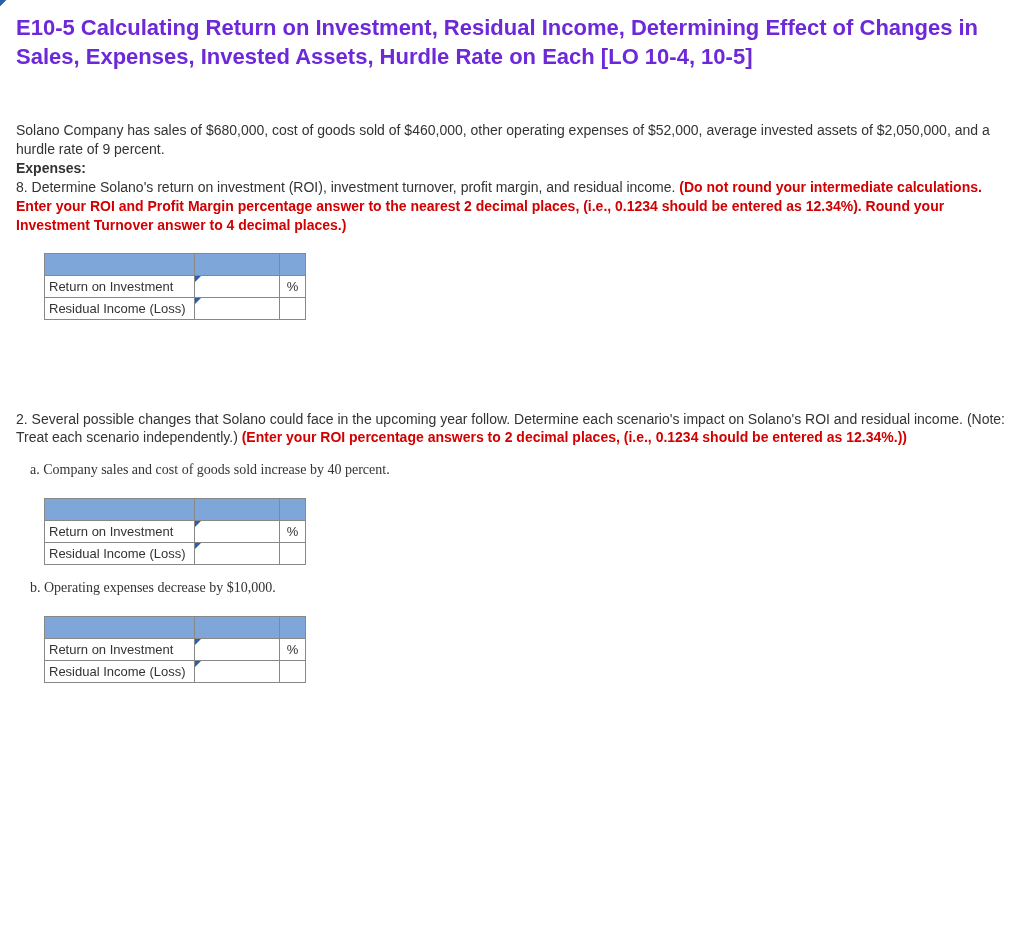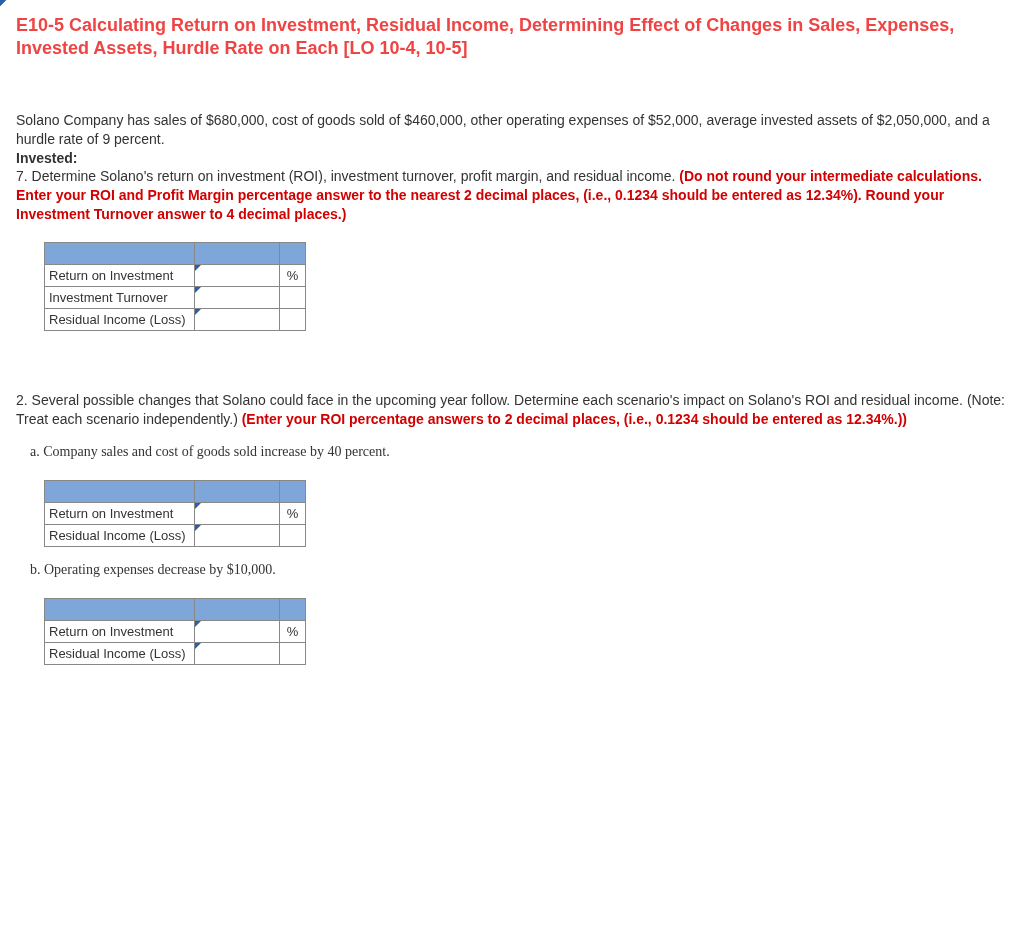--- a/index.html
+++ b/index.html
@@ -6,41 +6,41 @@
     font-family: Arial, Helvetica, sans-serif;
     font-size: 14px;
     color: #333;
     margin: 0;
     padding: 14px 16px;
     width: 1024px;
     box-sizing: border-box;
     background: #fff;
   }
   .title {
-    font-size: 18px;
+    font-size: 22px;
     font-weight: bold;
-    color: #ef4444;
+    color: #6d28d9;
     line-height: 1.3;
     margin-bottom: 50px;
   }
   .intro {
     line-height: 1.35;
   }
   .required-label {
     font-weight: bold;
   }
   .req-line {
     line-height: 1.35;
   }
   .red-bold {
     color: #d20000;
     font-weight: bold;
   }
   .q2 {
-    margin-top: 60px;
+    margin-top: 90px;
     line-height: 1.35;
   }
   .sub {
     margin-top: 14px;
     margin-bottom: 18px;
     line-height: 1.35;
     font-family: Liberation Serif, serif;
   }
   .sub-indent {
     padding-left: 14px;
@@ -76,40 +76,35 @@
   .b-sub-gap { }
 </style>
 </head>
 <body>
 
 <div class="title">E10-5 Calculating Return on Investment, Residual Income, Determining Effect of Changes in Sales, Expenses, Invested Assets, Hurdle Rate on Each [LO 10-4, 10-5]</div>
 
 <div class="intro">Solano Company has sales of $680,000, cost of goods sold of $460,000, other operating expenses of $52,000, average invested assets of $2,050,000, and a hurdle rate of 9 percent.</div>
 
 <div class="req-line">
-  <span class="required-label">Invested:</span><br>
-  <span>7. Determine Solano's return on investment (ROI), investment turnover, profit margin, and residual income. </span><span class="red-bold">(Do not round your intermediate calculations. Enter your ROI and Profit Margin percentage answer to the nearest 2 decimal places, (i.e., 0.1234 should be entered as 12.34%). Round your Investment Turnover answer to 4 decimal places.)</span>
+  <span class="required-label">Expenses:</span><br>
+  <span>8. Determine Solano's return on investment (ROI), investment turnover, profit margin, and residual income. </span><span class="red-bold">(Do not round your intermediate calculations. Enter your ROI and Profit Margin percentage answer to the nearest 2 decimal places, (i.e., 0.1234 should be entered as 12.34%). Round your Investment Turnover answer to 4 decimal places.)</span>
 </div>
 
 <table class="answer">
   <tbody>
       <tr class="hdr">
     <td class="lbl"></td>
         <td class="val" style="background: rgb(126, 166, 217); position: static;"></td>
         <td class="unit" style="background:#7ea6d9;"></td>
   </tr>
   <tr>
     <td class="lbl">Return on Investment</td>
     <td class="val"></td>
     <td class="unit">%</td>
-  </tr>
-  <tr>
-    <td class="lbl">Investment Turnover</td>
-    <td class="val"></td>
-    <td class="unit"></td>
   </tr>
   <tr>
     <td class="lbl">Residual Income (Loss)</td>
     <td class="val"></td>
     <td class="unit"></td>
   </tr>
 </tbody>
   </table>
 
 <div class="q2">

